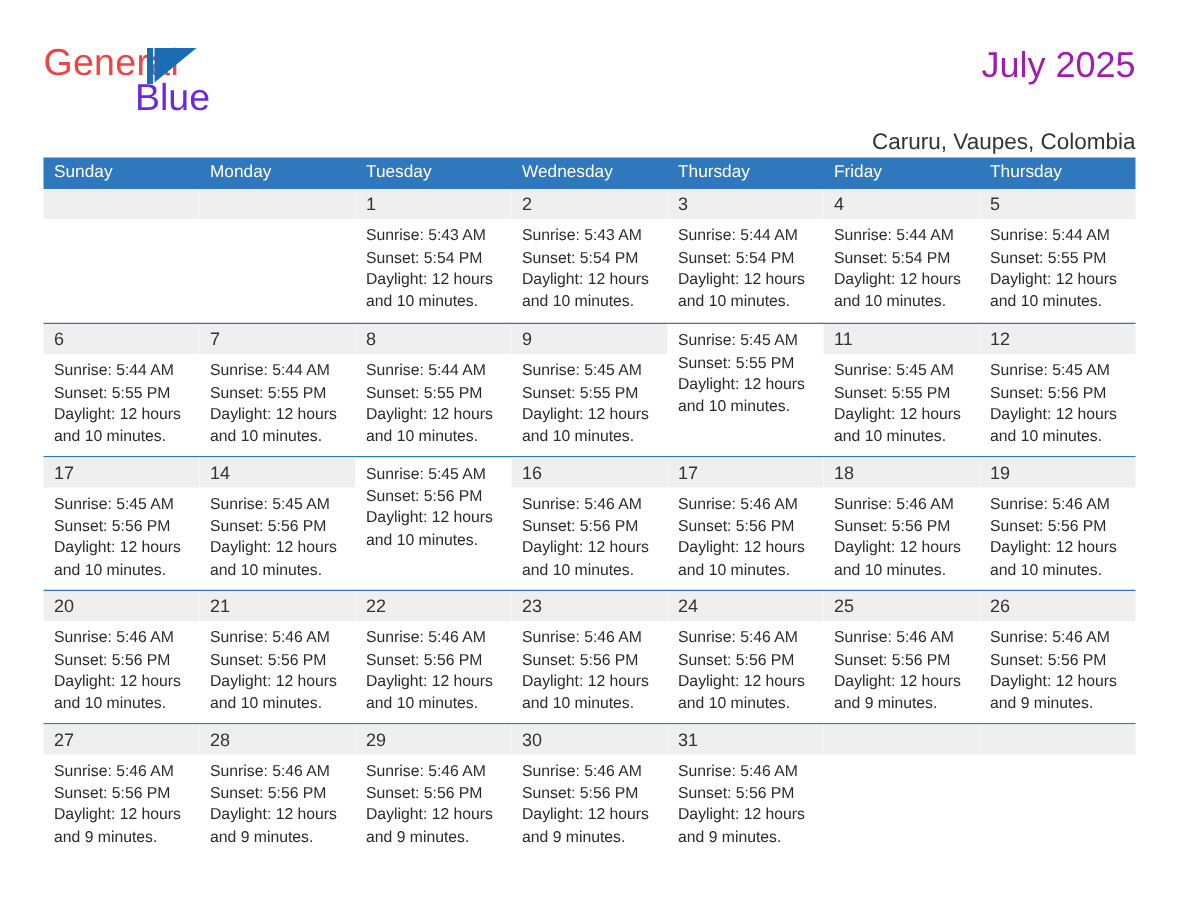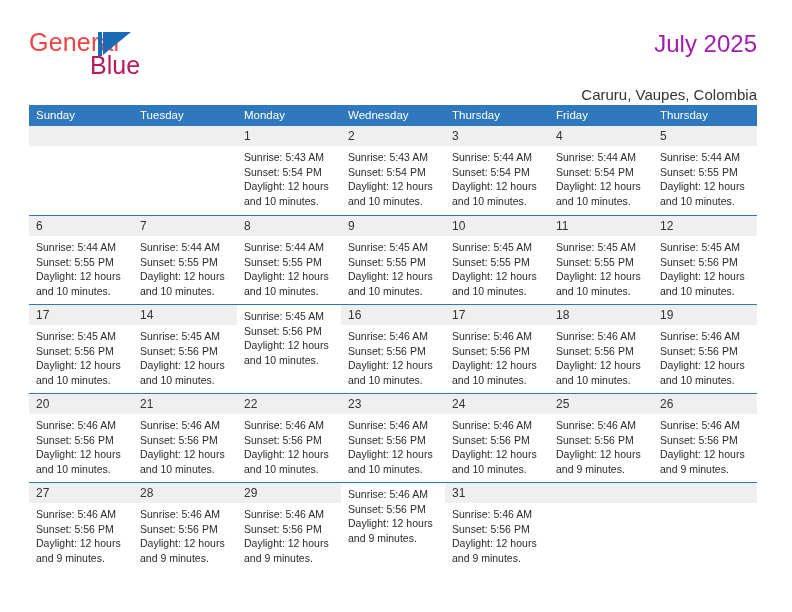--- a/index.html
+++ b/index.html
@@ -43,21 +43,21 @@
     font-size: 25px;
     letter-spacing: 0.2px;
     color: #ef4444;
     font-family: "Liberation Sans", sans-serif;
   }
   .brand-blue {
     position: absolute;
     left: 61px;
     top: 25px;
     font-size: 25px;
-    color: #be185d;
+    color: #6d28d9;
     font-family: "Liberation Sans", sans-serif;
   }
   .brand-mark {
     position: absolute;
     left: 69px;
     top: 6px;
     width: 34px;
     height: 24px;
   }
   .brand-mark .bar {
@@ -177,22 +177,22 @@
     <div class="title-block">
       <div class="cal-title">July 2025</div>
       <div class="cal-subtitle">Caruru, Vaupes, Colombia</div>
     </div>
 
   </div>
 
   <div class="calendar">
     <div class="dow-row" id="dow-row">
         <div class="dow">Sunday</div>
+        <div class="dow">Monday</div>
         <div class="dow">Tuesday</div>
-        <div class="dow">Monday</div>
         <div class="dow">Wednesday</div>
         <div class="dow">Thursday</div>
         <div class="dow">Friday</div>
         <div class="dow">Thursday</div>
       </div>
     <div id="weeks-container">
         <div class="week">
           <div class="day-cell empty">
             <div class="day-num-band"><span class="day-num"></span></div>
           </div>
@@ -276,21 +276,20 @@
           <div class="day-cell">
             <div class="day-num-band"><span class="day-num">9</span></div>
             <div class="day-body">
               <div class="day-line">Sunrise: 5:45 AM</div>
               <div class="day-line">Sunset: 5:55 PM</div>
               <div class="day-line">Daylight: 12 hours</div>
               <div class="day-line">and 10 minutes.</div>
             </div>
           </div>
           <div class="day-cell">
-            <div class="day-num-band"><span class="day-num">10</span></div>
             <div class="day-body">
               <div class="day-line">Sunrise: 5:45 AM</div>
               <div class="day-line">Sunset: 5:55 PM</div>
               <div class="day-line">Daylight: 12 hours</div>
               <div class="day-line">and 10 minutes.</div>
             </div>
           </div>
           <div class="day-cell">
             <div class="day-num-band"><span class="day-num">11</span></div>
             <div class="day-body">
@@ -461,20 +460,21 @@
           <div class="day-cell">
             <div class="day-num-band"><span class="day-num">29</span></div>
             <div class="day-body">
               <div class="day-line">Sunrise: 5:46 AM</div>
               <div class="day-line">Sunset: 5:56 PM</div>
               <div class="day-line">Daylight: 12 hours</div>
               <div class="day-line">and 9 minutes.</div>
             </div>
           </div>
           <div class="day-cell">
+            <div class="day-num-band"><span class="day-num">30</span></div>
             <div class="day-body">
               <div class="day-line">Sunrise: 5:46 AM</div>
               <div class="day-line">Sunset: 5:56 PM</div>
               <div class="day-line">Daylight: 12 hours</div>
               <div class="day-line">and 9 minutes.</div>
             </div>
           </div>
           <div class="day-cell">
             <div class="day-num-band"><span class="day-num">31</span></div>
             <div class="day-body">

